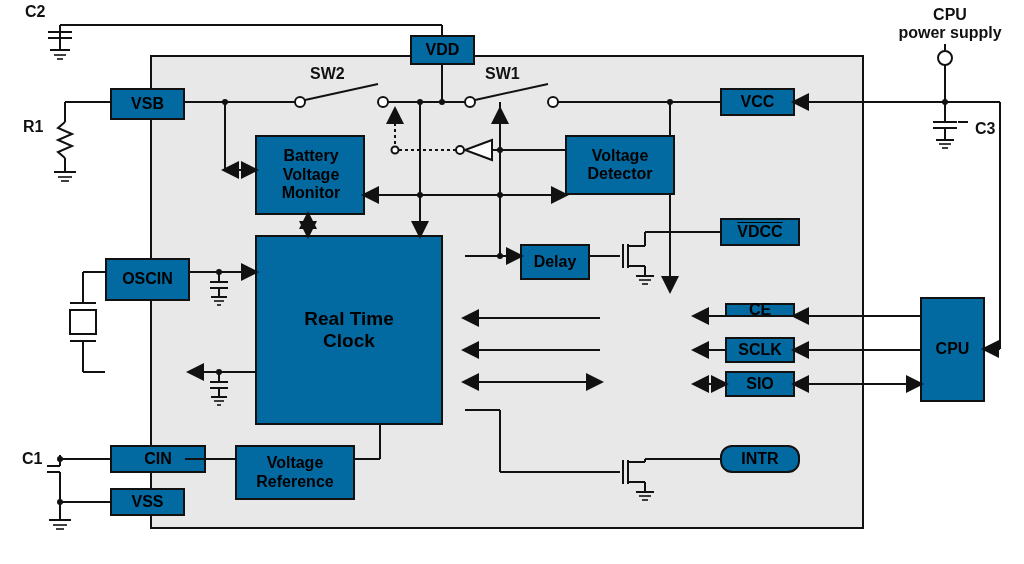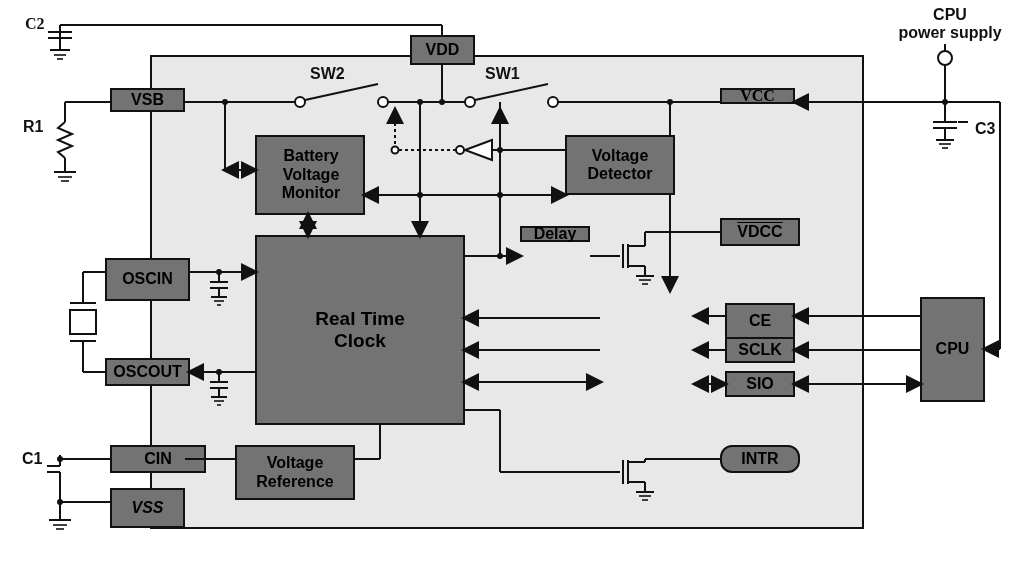--- a/index.html
+++ b/index.html
@@ -14,21 +14,21 @@
     height: 564px;
     background: #fff;
   }
   .chip {
     position: absolute;
     background: #e8e8e8;
     border: 2px solid #111;
   }
   .box {
     position: absolute;
-    background: #737373;
+    background: #0369a1;
     border: 2px solid #111;
     display: flex;
     align-items: center;
     justify-content: center;
     text-align: center;
     font-weight: 600;
     font-size: 16px;
     line-height: 1.15;
     padding: 2px 4px;
     box-sizing: border-box;
@@ -56,59 +56,58 @@
 </style>
 </head>
 <body>
 
 <div class="canvas">
 
   <div class="chip" style="left:150px; top:55px; width:710px; height:470px;"></div>
 
   <div class="box" style="left:410px; top:35px; width:65px; height:30px;">VDD</div>
 
-  <div class="box" style="left:110px; top:88px; width:75px; height:24px;">VSB</div>
-
-  <div class="box" style="left:720px; top:88px; width:75px; height:16px;font-family:Liberation Serif, serif;">VCC</div>
+  <div class="box" style="left:110px; top:88px; width:75px; height:32px;">VSB</div>
+
+  <div class="box" style="left:720px; top:88px; width:75px; height:28px;">VCC</div>
 
   <div class="box" style="left:720px; top:218px; width:80px; height:28px; font-family:Arial;">
        <span style="text-decoration: overline;">VDCC</span>
   </div>
 
-  <div class="box" style="left:725px; top:303px; width:70px; height:36px;">CE</div>
+  <div class="box" style="left:725px; top:303px; width:70px; height:14px;">CE</div>
   <div class="box" style="left:725px; top:337px; width:70px; height:26px;">SCLK</div>
   <div class="box" style="left:725px; top:371px; width:70px; height:26px;">SIO</div>
 
   <div class="box" style="left:720px; top:445px; width:80px; height:28px;border-radius:12px;">INTR</div>
 
   <div class="box" style="left:105px; top:258px; width:85px; height:43px;">OSCIN</div>
-  <div class="box" style="left:105px; top:358px; width:85px; height:28px;">OSCOUT</div>
 
   <div class="box" style="left:110px; top:445px; width:96px; height:28px;">CIN</div>
-  <div class="box" style="left:110px; top:488px; width:75px; height:40px;font-style:italic;">VSS</div>
+  <div class="box" style="left:110px; top:488px; width:75px; height:28px;">VSS</div>
 
   <div class="box" style="left:255px; top:135px; width:110px; height:80px;padding-left:6px;">Battery
 Voltage
 Monitor</div>
 
   <div class="box" style="left:565px; top:135px; width:110px; height:60px;">Voltage
 Detector</div>
 
-  <div class="box" style="left:520px; top:226px; width:70px; height:16px;">Delay</div>
-
-  <div class="box" style="left:255px; top:235px; width:210px; height:190px; font-size:19px;">Real Time
+  <div class="box" style="left:520px; top:244px; width:70px; height:36px;">Delay</div>
+
+  <div class="box" style="left:255px; top:235px; width:188px; height:190px; font-size:19px;">Real Time
 Clock</div>
 
 
   <div class="box" style="left:235px; top:445px; width:120px; height:55px;">Voltage
 Reference</div>
 
   <div class="box" style="left:920px; top:297px; width:65px; height:105px;">CPU</div>
 
-  <div class="lbl" style="left:25px; top:15px;font-family:Liberation Serif, serif;">C2</div>
+  <div class="lbl" style="left:25px; top:3px;">C2</div>
   <div class="lbl" style="left:23px; top:118px;">R1</div>
   <div class="lbl" style="left:22px; top:450px;">C1</div>
   <div class="lbl" style="left:975px; top:120px;">C3</div>
   <div class="lbl" style="left:890px; top:6px; width:120px; white-space:pre;">CPU
 power supply</div>
 
   <div class="lbl" style="left:310px; top:65px;">SW2</div>
   <div class="lbl" style="left:485px; top:65px;">SW1</div>
 
   <svg class="wires">

